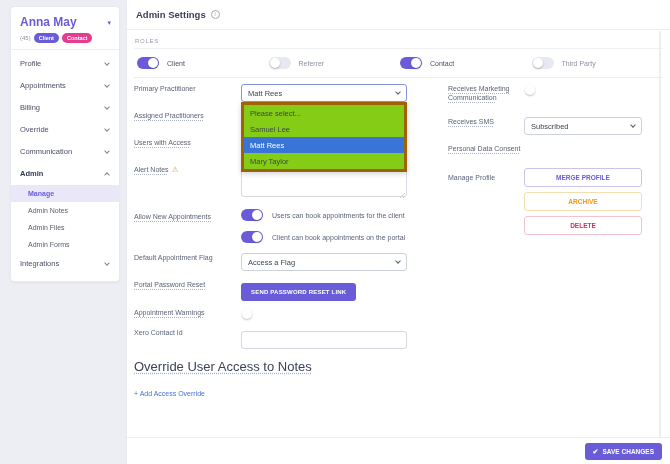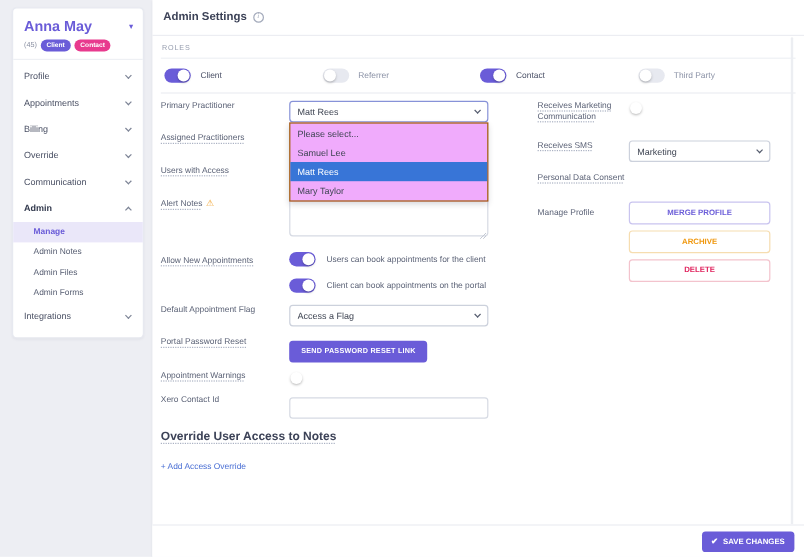--- a/index.html
+++ b/index.html
@@ -65,21 +65,21 @@
   .fld-l { width:166px; }
   .fld-r { width:118px; }
 
   .sel { position:relative; height:18px; border:1px solid #ccd1dc; border-radius:3px; background:#fff;
     display:flex; align-items:center; padding:0 14px 0 6px; cursor:pointer; }
   .sel .val { font-size:7.5px; color:#3f4553; white-space:nowrap; overflow:hidden; }
   .sel .chev { position:absolute; right:6px; top:7px; border-color:#555c6e; }
   .sel.focus { border-color:#8792d8; }
 
   .combo { position:relative; }
-  .listbox { position:absolute; left:0; right:0; top:18px; background:#f0abfc; border:1px solid #a16207;
+  .listbox { position:absolute; left:0; right:0; top:18px; background:#84cc16; border:3px solid #a16207;
     box-shadow:0 2px 5px rgba(20,25,50,.18); z-index:9; }
   .opt { font-size:7.5px; color:#3f4553; padding:3.5px 6px; cursor:pointer; }
   .opt.selected { background:#3875d7; color:#fff; }
 
   .ghost-row { height:18px; } 
 
   textarea.ta { width:166px; height:32px; border:1px solid #d6dae3; border-radius:3px; resize:none;
     font-family:"Liberation Sans", sans-serif; font-size:7px; padding:3px; color:#3f4553; }
   .ta-wrap { position:relative; }
   .ta-grip { position:absolute; right:2px; bottom:3px; width:6px; height:6px;
@@ -89,21 +89,21 @@
 
   .tg-line { display:flex; align-items:center; gap:9px; margin-bottom:10px; }
   .tg-text { font-size:7px; color:#5c6377; }
 
   .btn-reset { background:#6a5cd8; color:#fff; font-size:6px; font-weight:bold; letter-spacing:.2px;
     border:none; border-radius:3px; padding:6px 10px; cursor:pointer; }
 
   input.txt { width:166px; height:18px; border:1px solid #d6dae3; border-radius:3px; font-size:7.5px;
     padding:0 5px; color:#3f4553; font-family:"Liberation Sans", sans-serif; }
 
-  .h2 { font-size:10px; font-weight:bold; color:#3c4257; margin:4px 0 0; }
+  .h2 { font-size:13px; font-weight:normal; color:#3c4257; margin:4px 0 0; }
   .add-link { display:inline-block; margin-top:16px; font-size:7px; color:#4a6fd4; cursor:pointer; }
 
   .stackbtns { display:flex; flex-direction:column; gap:5px; width:118px; }
   .obtn { background:#fff; border-radius:3px; text-align:center; font-size:6.5px; font-weight:bold;
     padding:5px 0; cursor:pointer; }
   .obtn.merge { border:1px solid #c9c4ef; color:#6a5cd8; }
   .obtn.archive { border:1px solid #f6ddb0; color:#f0980f; }
   .obtn.delete { border:1px solid #f3c3cd; color:#e0245e; }
 
   .m-foot { position:absolute; left:0; right:0; bottom:0; height:27px; border-top:1px solid #ecedf2;
@@ -303,21 +303,21 @@
             <span class="lab-r"><span class="dotted">Receives Marketing Communication</span></span>
             <div class="fld-r">
               <span class="tg"><span class="knob"></span></span>
             </div>
           </div>
 
           <div class="row">
             <span class="lab-r"><span class="dotted">Receives SMS</span></span>
             <div class="fld-r">
               <div class="sel">
-                <span class="val">Marketing</span>
+                <span class="val">Subscribed</span>
                 <span class="chev"></span>
               </div>
             </div>
           </div>
 
           <div class="row" style="margin-bottom:15px;">
             <span class="lab-r"><span class="dotted">Personal Data Consent</span></span>
           </div>
 
           <div class="row top">

